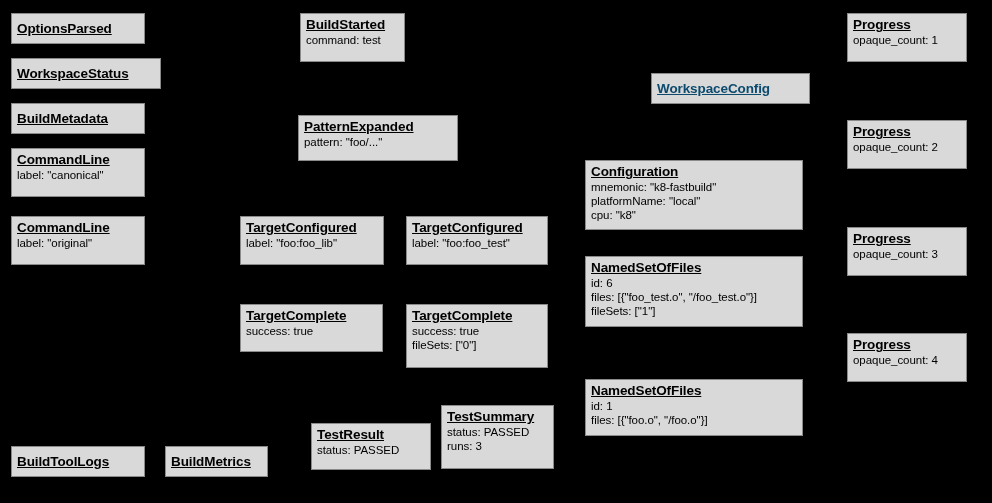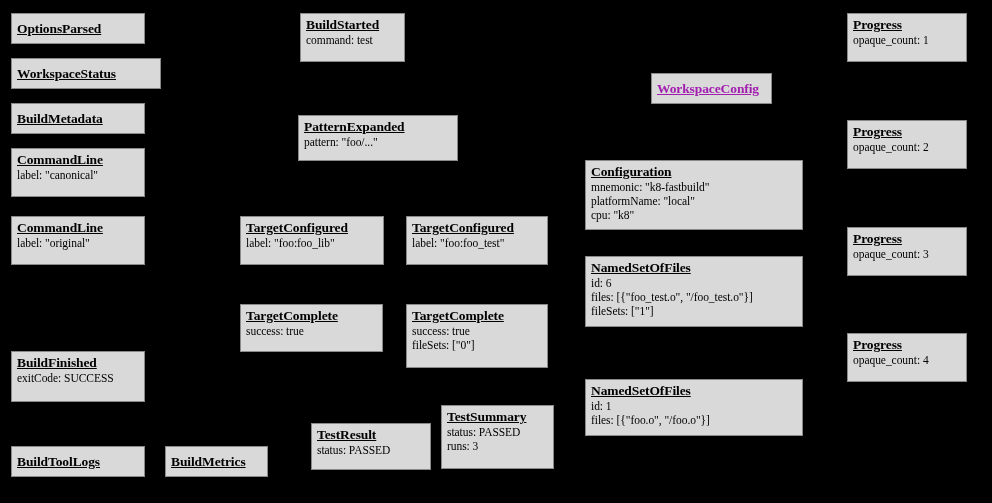--- a/index.html
+++ b/index.html
@@ -7,21 +7,21 @@
     margin: 0;
     padding: 0;
     background: #000000;
   }
   #canvas {
     position: relative;
     width: 992px;
     height: 503px;
     background: #000000;
     overflow: hidden;
-    font-family: Liberation Serif, serif;
+    font-family: Liberation Sans, sans-serif;
   }
   .node {
     position: absolute;
     box-sizing: border-box;
     background: #d9d9d9;
     border: 1px solid #8a8a8a;
     border-right-color: #6f6f6f;
     border-bottom-color: #6f6f6f;
     padding: 3px 5px 4px 5px;
     color: #000000;
@@ -69,24 +69,20 @@
       <span class="title">BuildMetadata</span>
     </div>
     <div class="node" style="left: 11px; top: 148px; width: 134px; height: 49px; background: rgb(217, 217, 217); border-color: rgb(138, 138, 138); color: rgb(0, 0, 0);">
       <span class="title">CommandLine</span>
       <span class="field">label: "canonical"</span>
     </div>
     <div class="node" style="left: 11px; top: 216px; width: 134px; height: 49px; background: rgb(217, 217, 217); border-color: rgb(138, 138, 138); color: rgb(0, 0, 0);">
       <span class="title">CommandLine</span>
       <span class="field">label: "original"</span>
     </div>
-    <div class="node" style="left: 11px; top: 351px; width: 134px; height: 51px; background: rgb(217, 217, 217); border-color: rgb(138, 138, 138); color: rgb(0, 0, 0);">
-      <span class="title">BuildFinished</span>
-      <span class="field">exitCode: SUCCESS</span>
-    </div>
     <div class="node header-only" style="left: 11px; top: 446px; width: 134px; height: 31px; background: rgb(217, 217, 217); border-color: rgb(138, 138, 138); color: rgb(0, 0, 0);">
       <span class="title">BuildToolLogs</span>
     </div>
     <div class="node header-only" style="left: 165px; top: 446px; width: 103px; height: 31px; background: rgb(217, 217, 217); border-color: rgb(138, 138, 138); color: rgb(0, 0, 0);">
       <span class="title">BuildMetrics</span>
     </div>
     <div class="node" style="left: 300px; top: 13px; width: 105px; height: 49px; background: rgb(217, 217, 217); border-color: rgb(138, 138, 138); color: rgb(0, 0, 0);">
       <span class="title">BuildStarted</span>
       <span class="field">command: test</span>
     </div>
@@ -113,21 +109,21 @@
     </div>
     <div class="node" style="left: 311px; top: 423px; width: 120px; height: 47px; background: rgb(217, 217, 217); border-color: rgb(138, 138, 138); color: rgb(0, 0, 0);">
       <span class="title">TestResult</span>
       <span class="field">status: PASSED</span>
     </div>
     <div class="node" style="left: 441px; top: 405px; width: 113px; height: 64px; background: rgb(217, 217, 217); border-color: rgb(138, 138, 138); color: rgb(0, 0, 0);">
       <span class="title">TestSummary</span>
       <span class="field">status: PASSED</span>
       <span class="field">runs: 3</span>
     </div>
-    <div class="node header-only" style="left: 651px; top: 73px; width: 121px; height: 31px; background: rgb(217, 217, 217); border-color: rgb(138, 138, 138); color: #a21caf;">
+    <div class="node header-only" style="left: 651px; top: 73px; width: 159px; height: 31px; background: rgb(217, 217, 217); border-color: rgb(138, 138, 138); color: #0c4a6e;">
       <span class="title">WorkspaceConfig</span>
     </div>
     <div class="node" style="left: 585px; top: 160px; width: 218px; height: 70px; background: rgb(217, 217, 217); border-color: rgb(138, 138, 138); color: rgb(0, 0, 0);">
       <span class="title">Configuration</span>
       <span class="field">mnemonic: "k8-fastbuild"</span>
       <span class="field">platformName: "local"</span>
       <span class="field">cpu: "k8"</span>
     </div>
     <div class="node" style="left: 585px; top: 256px; width: 218px; height: 71px; background: rgb(217, 217, 217); border-color: rgb(138, 138, 138); color: rgb(0, 0, 0);">
       <span class="title">NamedSetOfFiles</span>

